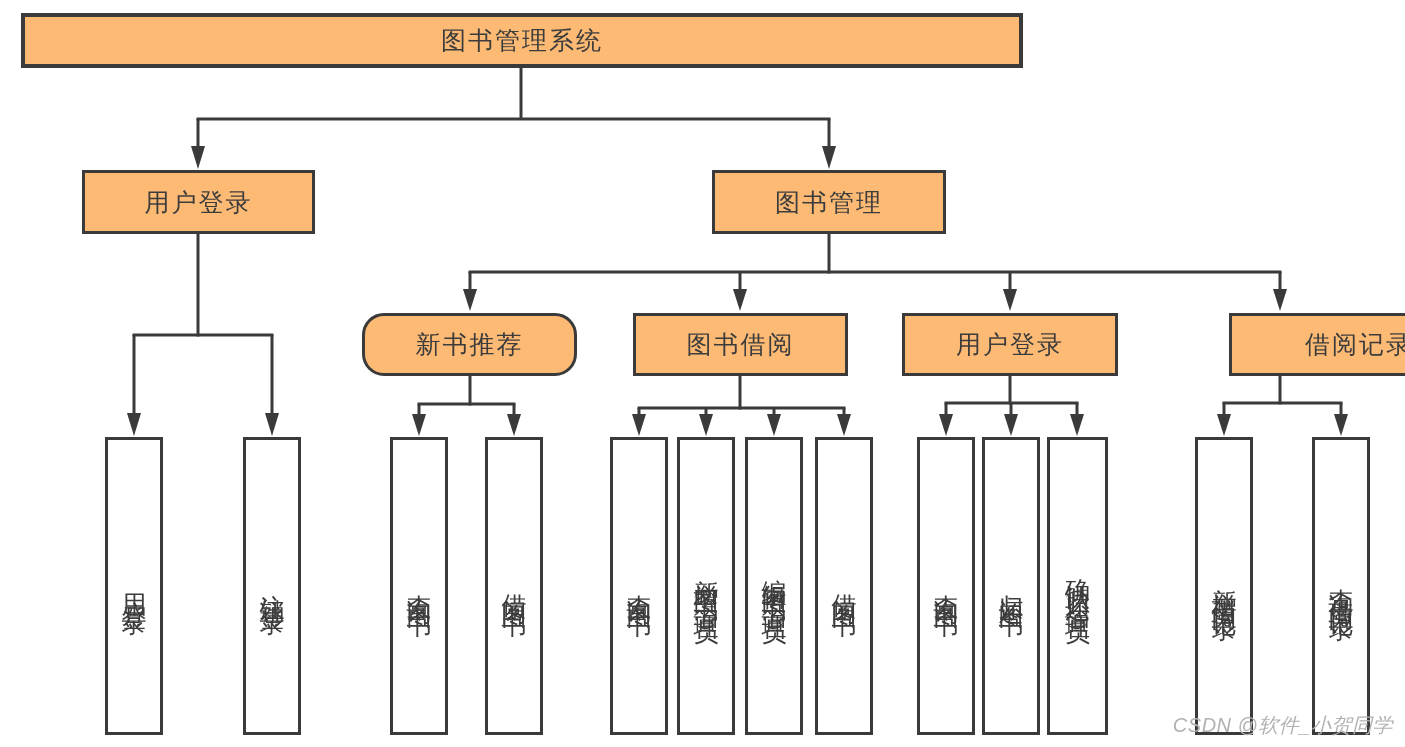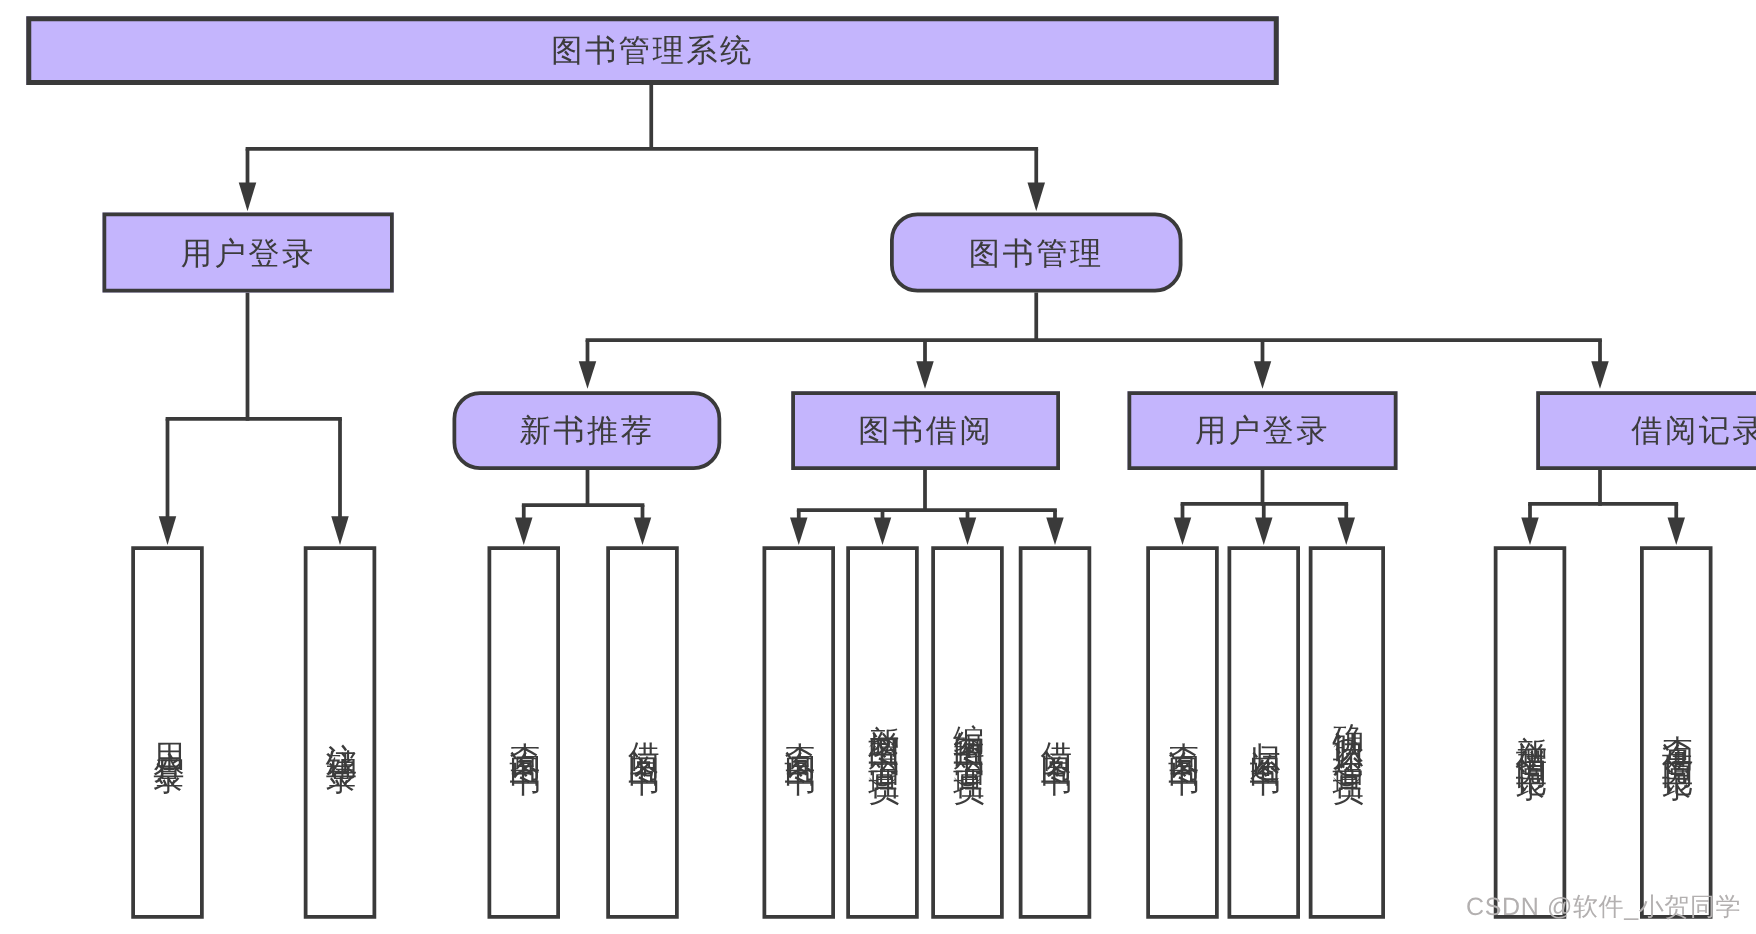--- a/index.html
+++ b/index.html
@@ -21,21 +21,21 @@
   }
   svg.connectors {
     position: absolute; left: 0; top: 0;
     width: 1405px; height: 747px;
     pointer-events: none;
   }
   svg.connectors line { stroke: var(--line); stroke-width: 3; }
   svg.connectors polygon { fill: var(--line); }
   .box {
     position: absolute;
-    background: #c4b5fd;
+    background: #fdba74;
     border: 3px solid var(--line);
     display: flex; align-items: center; justify-content: center;
     color: var(--text);
     font-size: 25px; letter-spacing: 2px;
     white-space: nowrap;
   }
   .box.root { border-width: 4px; }
   .vbox {
     position: absolute;
     top: 437px; height: 298px; width: 58px;
@@ -52,20 +52,21 @@
     line-height: 1;
     white-space: nowrap;
   }
   .watermark {
     position: absolute;
     right: 12px; bottom: 8px;
     color: var(--watermark);
     font-size: 20px;
     letter-spacing: 0.5px;
     white-space: nowrap;
+    font-style: italic;
   }
 </style>
 </head>
 <body>
 
 <div class="canvas">
 
   <svg class="connectors" viewBox="0 0 1405 747" aria-hidden="true">
     <g>
       <line x1="521" y1="68" x2="521" y2="119"></line>
@@ -135,21 +136,21 @@
     </g>
   </svg>
 
   <div class="box root" style="left:21px; top:13px; width:1002px; height:55px;">
     <span>图书管理系统</span>
   </div>
 
   <div class="box" style="left:82px; top:170px; width:233px; height:64px;">
     <span>用户登录</span>
   </div>
-  <div class="box" style="left:712px; top:170px; width:234px; height:64px;border-radius:22px;">
+  <div class="box" style="left:712px; top:170px; width:234px; height:64px;">
     <span>图书管理</span>
   </div>
 
   <div class="box" style="left:362px; top:313px; width:215px; height:63px;border-radius:22px;">
     <span>新书推荐</span>
   </div>
   <div class="box" style="left:633px; top:313px; width:215px; height:63px;">
     <span>图书借阅</span>
   </div>
   <div class="box" style="left:902px; top:313px; width:216px; height:63px;">

